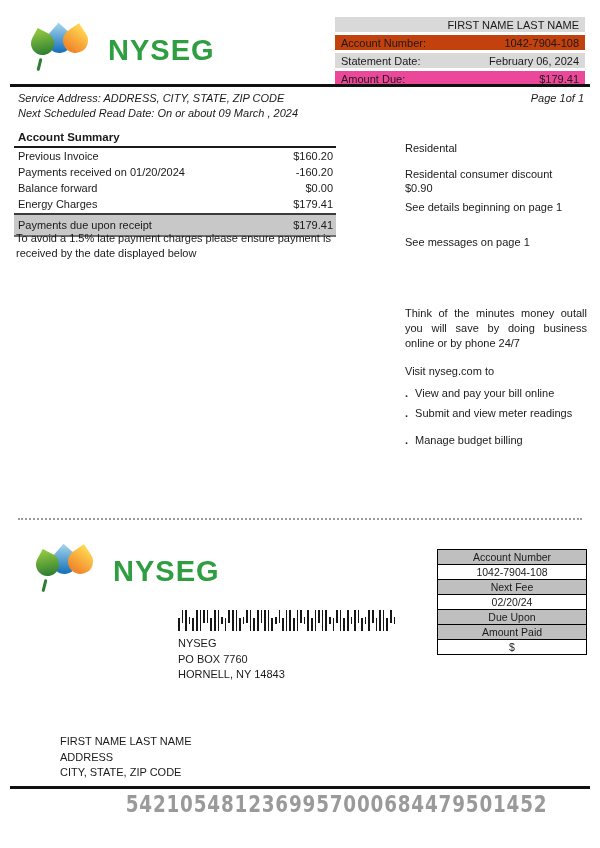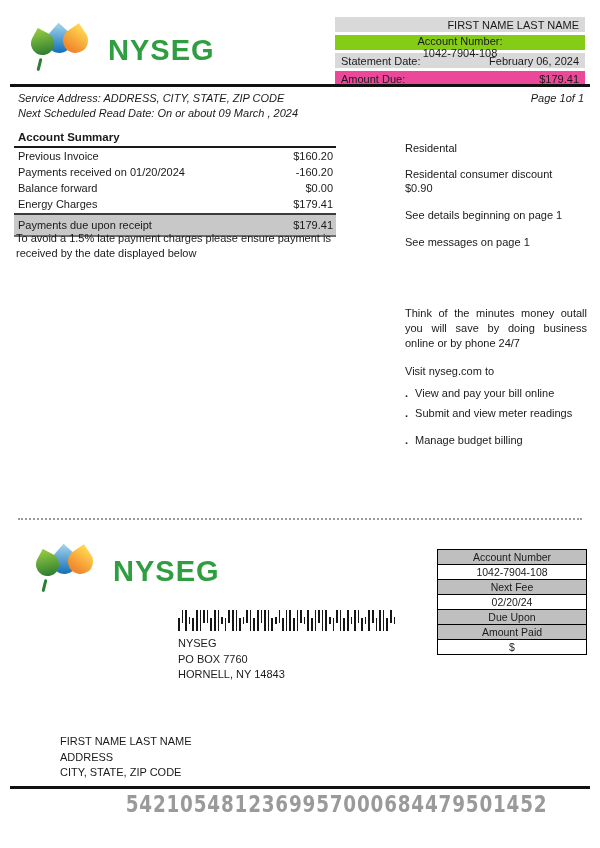--- a/index.html
+++ b/index.html
@@ -20,21 +20,21 @@
       background:linear-gradient(160deg,#ffd34e 10%,#f1892d 80%);z-index:2;}
   .stem{position:absolute;left:8px;top:36px;width:2.5px;height:13px;background:#2e7d32;
       border-radius:2px;transform:rotate(14deg);z-index:3;}
   .wordmark{font-size:29px;font-weight:bold;color:#2f9e41;letter-spacing:1px;}
 
   
   .hdr-box{position:absolute;left:335px;top:17px;width:250px;}
   .hdr-row{display:flex;justify-content:space-between;align-items:center;
            height:15px;margin-bottom:3px;padding:0 6px;}
   .hdr-name{background:#d9d9d9;justify-content:flex-end;}
-  .hdr-white{background:#84cc16;flex-direction:column;}
+  .hdr-white{background:#c2410c;}
   .hdr-gray{background:#d9d9d9;}
   .hdr-due{background:#ec4899;}
 
   
   .rule{position:absolute;left:10px;right:10px;height:3px;background:#111;}
   .rule-top{top:84px;}
   .rule-bottom{top:786px;}
   .dotted-sep{position:absolute;left:18px;right:18px;top:518px;border-top:2px dotted #9a9a9a;}
 
   
@@ -50,21 +50,21 @@
            padding:0 3px 0 4px;}
   .sum-total{background:#c8c8c8;border-top:2px solid #3c3c3c;border-bottom:2px solid #6e6e6e;
              height:20px;display:flex;justify-content:space-between;align-items:center;
              padding:0 3px 0 4px;margin-top:1px;}
   .late-note{position:absolute;left:16px;top:231px;width:318px;line-height:14.5px;}
 
   
   .rc{position:absolute;left:405px;width:182px;line-height:14px;}
   .rc-residental{top:141px;}
   .rc-discount{top:167px;}
-  .rc-details{top:208px;}
+  .rc-details{top:200px;}
   .rc-messages{top:235px;}
   .rc-promo{top:306px;text-align:justify;line-height:15px;}
   .rc-visit{top:364px;}
   .rc-b1{top:386px;}
   .rc-b2{top:406px;}
   .rc-b3{top:433px;}
   .rc-donate{top:459px;line-height:15px;}
   .bullet::before{content:".";font-weight:bold;margin-right:7px;}
 
   

